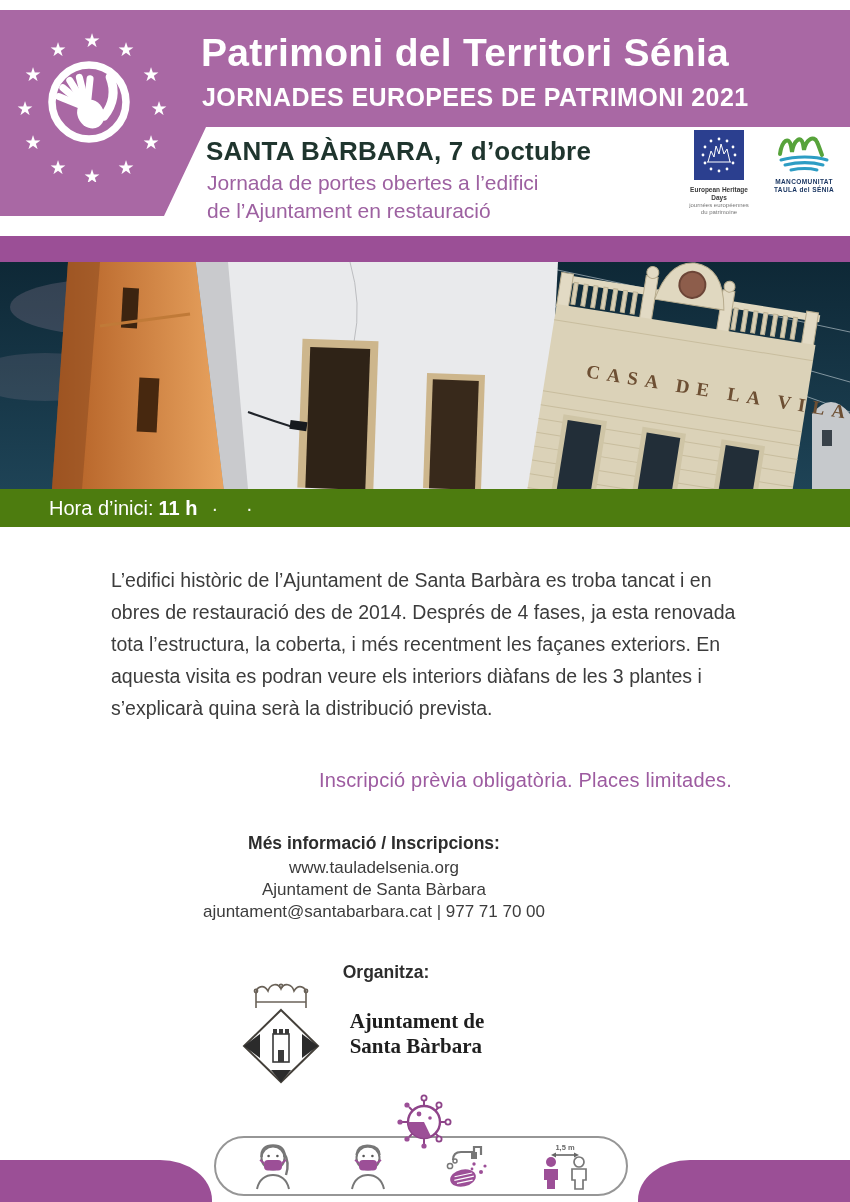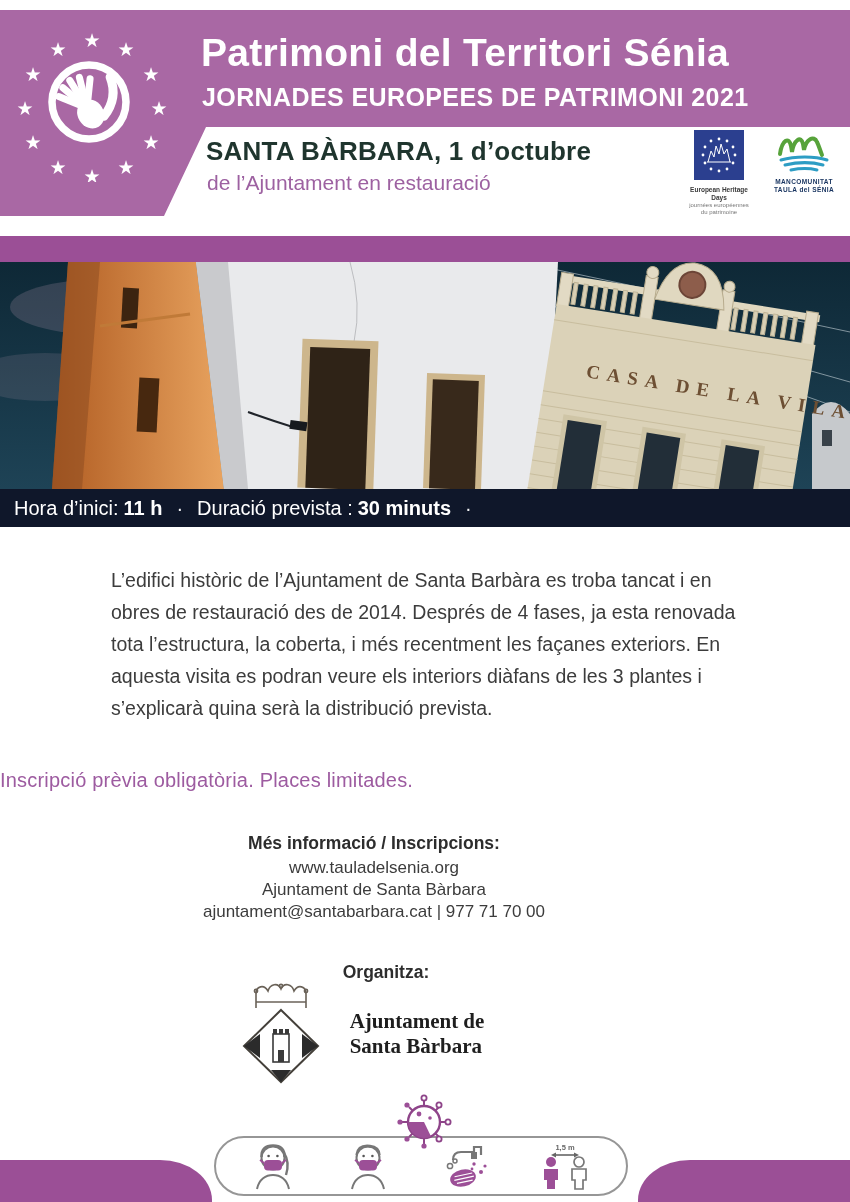--- a/index.html
+++ b/index.html
@@ -19,28 +19,28 @@
   .eu-cap1{font-size:6.5px;font-weight:700;color:#3a3a3a;margin-top:2px;line-height:8px;}
   .eu-cap2{font-size:6px;color:#777;line-height:7px;}
   .manco{position:absolute;left:764px;top:128px;width:80px;text-align:center;}
   .manco-cap{font-size:6.5px;font-weight:700;color:#17335f;letter-spacing:.4px;line-height:8px;}
 
   .divider{position:absolute;left:0;top:236px;width:850px;height:26px;background:#9b4f96;}
 
   .photo{position:absolute;left:0;top:262px;width:850px;height:227px;}
 
   
-  .infobar{position:absolute;left:0;top:489px;width:850px;height:38px;background:#0f172a;color:#fff;
-           display:flex;align-items:center;padding-left:14px;box-sizing:border-box;font-size:20px;}
+  .infobar{position:absolute;left:0;top:489px;width:850px;height:38px;background:#4d7c0f;color:#fff;
+           display:flex;align-items:center;padding-left:49px;box-sizing:border-box;font-size:20px;}
   .infobar b{font-weight:700;margin-left:5px;}
   .sep{margin:0 14px;opacity:.95;}
 
   
   .para{position:absolute;left:111px;top:564px;width:632px;font-size:19.5px;line-height:32px;color:#3c3c3c;}
-  .note{position:absolute;left:0;top:769px;width:732px;text-align:left;color:#9d5ba0;font-size:20px;letter-spacing:.2px;}
+  .note{position:absolute;left:0;top:769px;width:732px;text-align:right;color:#9d5ba0;font-size:20px;letter-spacing:.2px;}
   .contact{position:absolute;left:0;top:832px;width:748px;text-align:center;color:#3c3c3c;font-size:17px;line-height:22px;}
   .contact-h{font-weight:700;font-size:17.5px;color:#2d2d2d;margin-bottom:3px;}
   .org-h{position:absolute;left:0;top:962px;width:772px;text-align:center;font-weight:700;font-size:17.5px;color:#2d2d2d;}
   .crest-row{position:absolute;left:0;top:982px;width:708px;display:flex;justify-content:center;align-items:center;gap:14px;}
   .crest-name{font-family:"Liberation Serif",serif;font-weight:700;font-size:21px;line-height:25px;color:#1e1e1e;}
 
   
   .foot-left{position:absolute;left:0;top:1160px;width:212px;height:42px;background:#9b4f96;
              border-top-right-radius:52px 40px;}
   .foot-right{position:absolute;right:0;top:1160px;width:212px;height:42px;background:#9b4f96;
@@ -82,22 +82,23 @@
         <rect x="-3.5" y="-35" width="7" height="30" rx="3.5" transform="rotate(18)"></rect>
         <rect x="-3.5" y="-33" width="7" height="28" rx="3.5" transform="rotate(38)"></rect>
       </g>
       <path d="M10,16 Q32,8 36,-14" stroke="#ffffff" stroke-width="9" fill="none" stroke-linecap="round"></path>
     </g>
   </svg>
 
   <div class="hdr-title">Patrimoni del Territori Sénia</div>
   <div class="hdr-sub">JORNADES EUROPEES DE PATRIMONI 2021</div>
 
-  <div class="city">SANTA BÀRBARA, 1 d’octubre</div>
+  <div class="city">SANTA BÀRBARA, 7 d’octubre</div>
   <div class="desc">
+    <div>Jornada de portes obertes a l’edifici</div>
     <div>de l’Ajuntament en restauració</div>
   </div>
 
   <div class="eu-logo">
     <svg width="50" height="50" viewBox="0 0 50 50">
       <rect width="50" height="50" fill="#2b3f8f"></rect>
       <g fill="#ffffff">
         <circle cx="25" cy="9" r="1.4"></circle>
           <circle cx="33" cy="11" r="1.4"></circle>
           <circle cx="39" cy="17" r="1.4"></circle>
@@ -235,23 +236,20 @@
           <rect x="189" y="121" width="34" height="87" fill="#222e38"></rect>
       </g>
     </g>
   </svg>
 
   <div class="infobar">
     <span>
       <span>Hora d’inici:</span><b>11 h</b>
     </span>
     <span class="sep">·</span>
-    <span>
-      <span>Duració prevista :</span><b>30 minuts</b>
-    </span>
     <span class="sep">·</span>
   </div>
 
   <div class="para">L’edifici històric de l’Ajuntament de Santa Barbàra es troba tancat i en obres de restauració des de 2014. Després de 4 fases, ja esta renovada tota l’estructura, la coberta, i més recentment les façanes exteriors. En aquesta visita es podran veure els interiors diàfans de les 3 plantes i s’explicarà quina serà la distribució prevista.</div>
 
   <div class="note">Inscripció prèvia obligatòria. Places limitades.</div>
 
   <div class="contact">
     <div class="contact-h">Més informació / Inscripcions:</div>
     <div>www.tauladelsenia.org</div>

